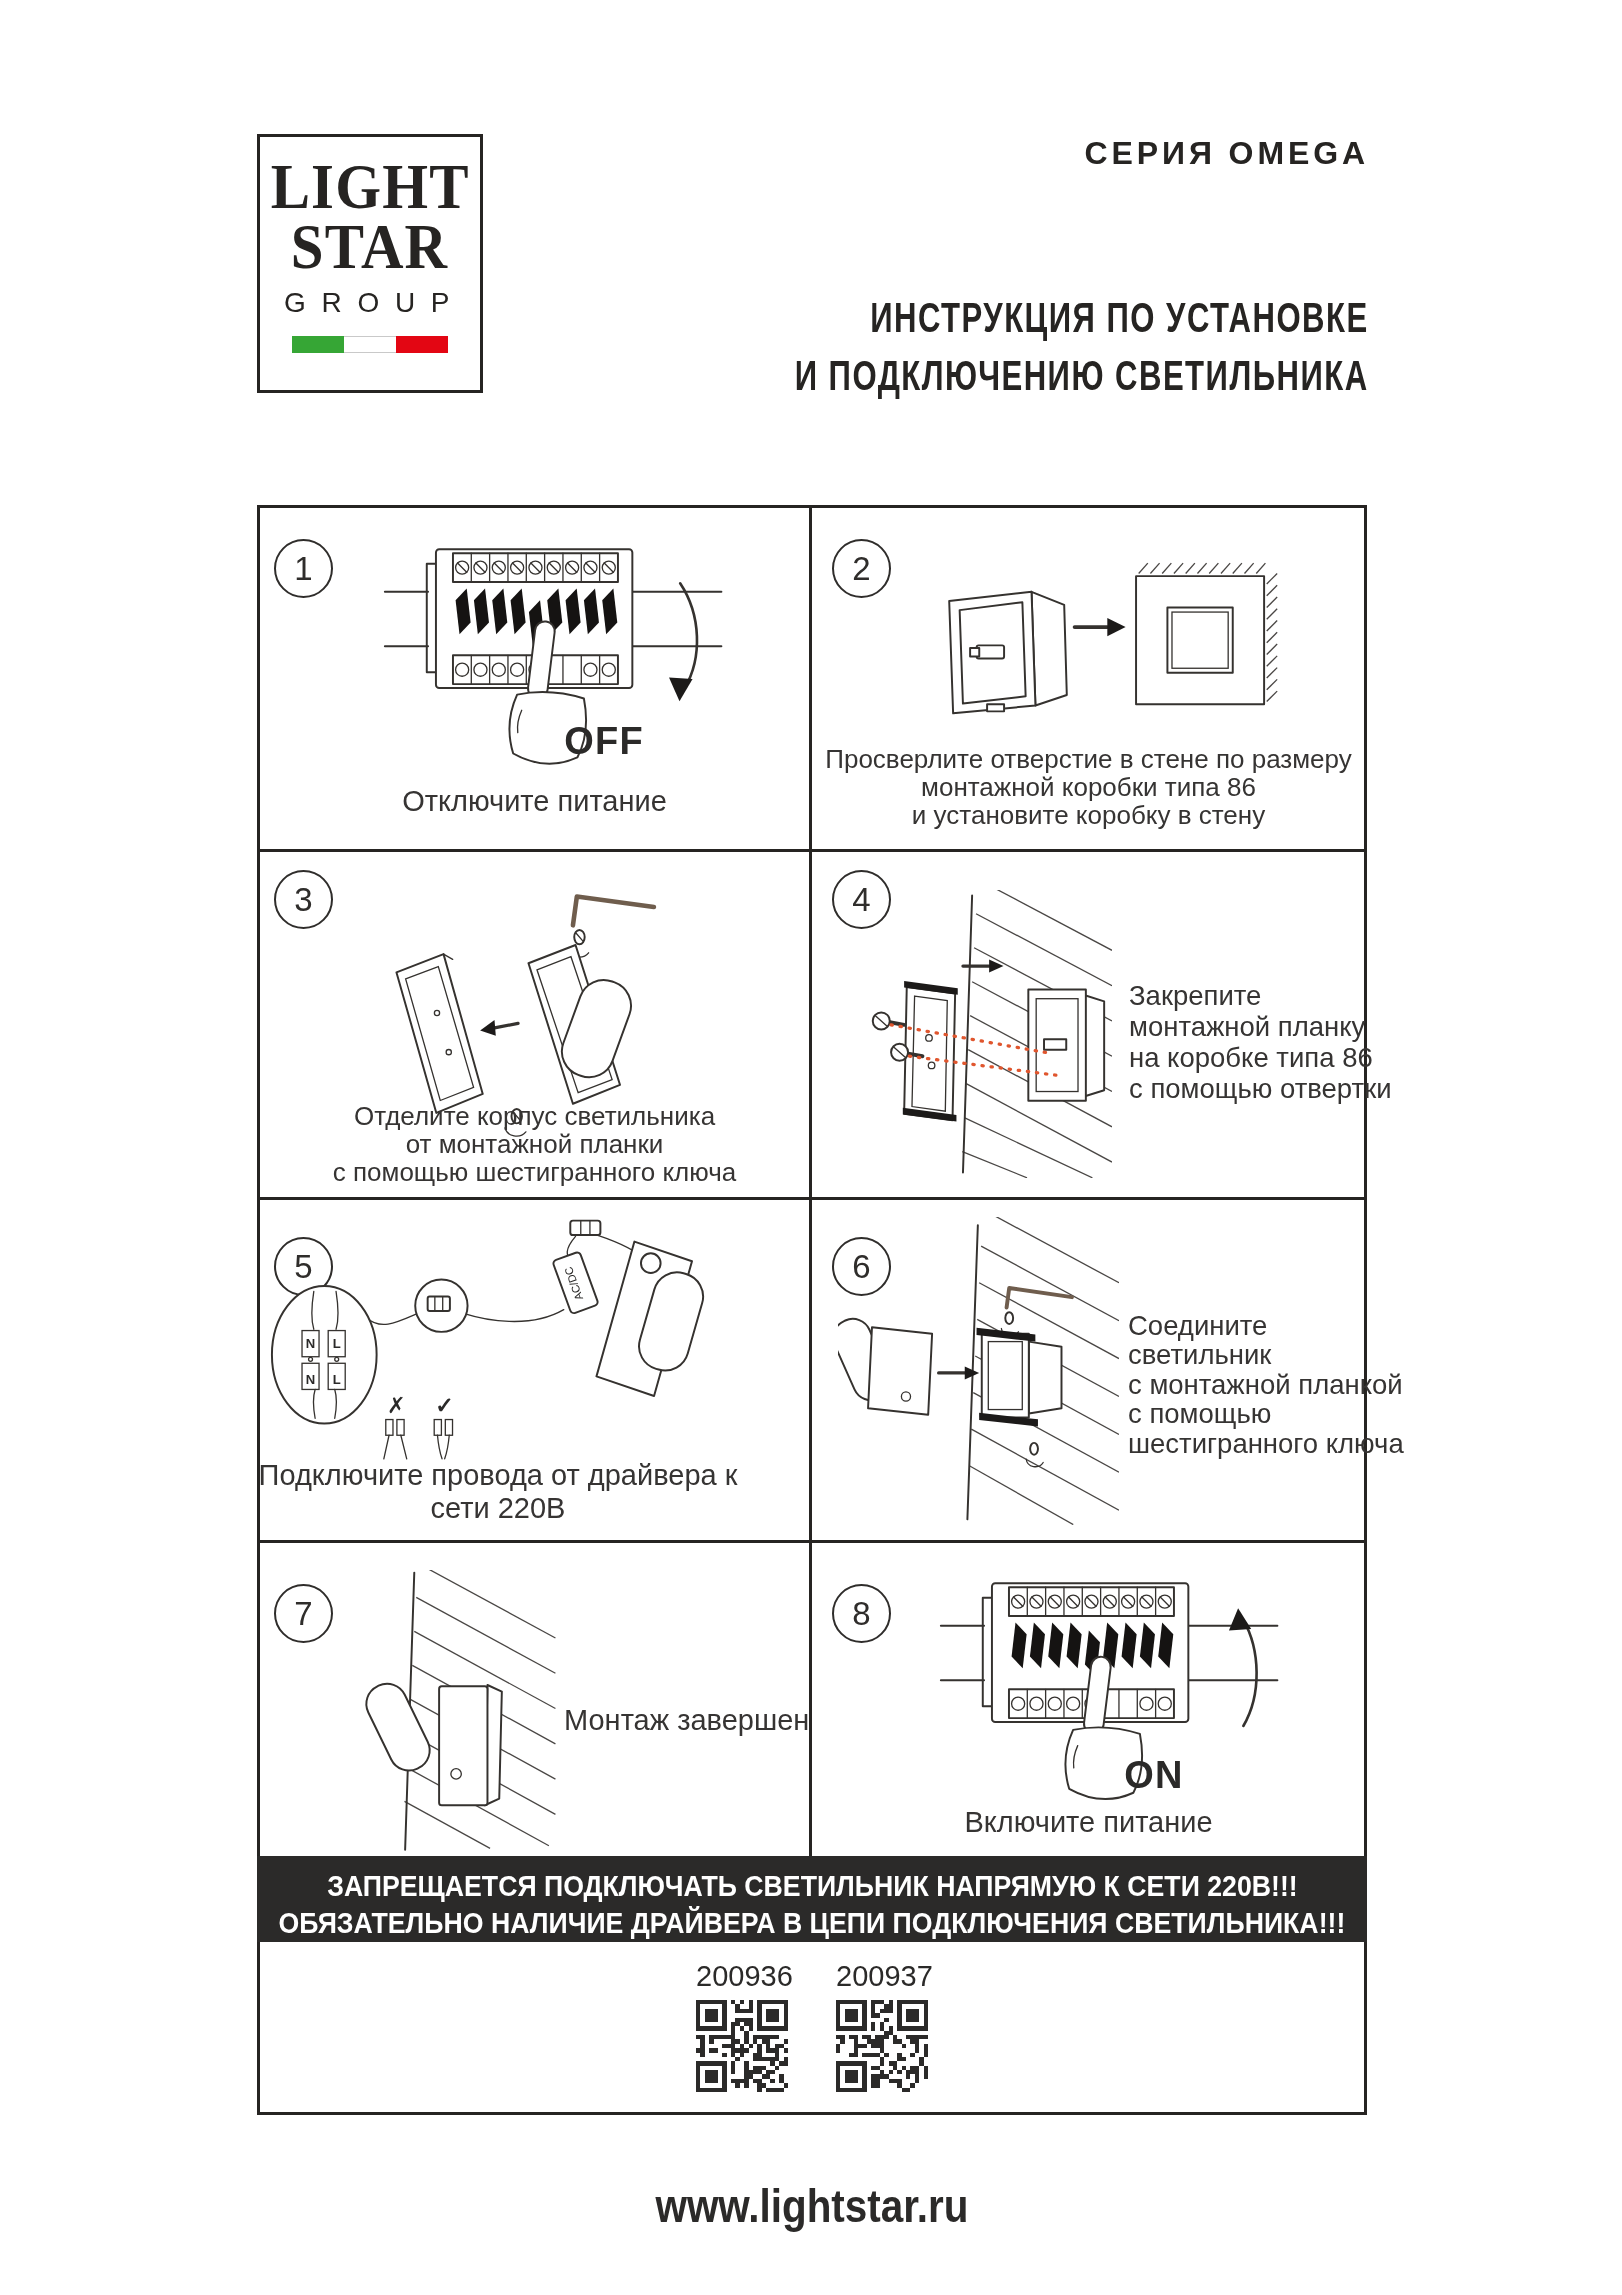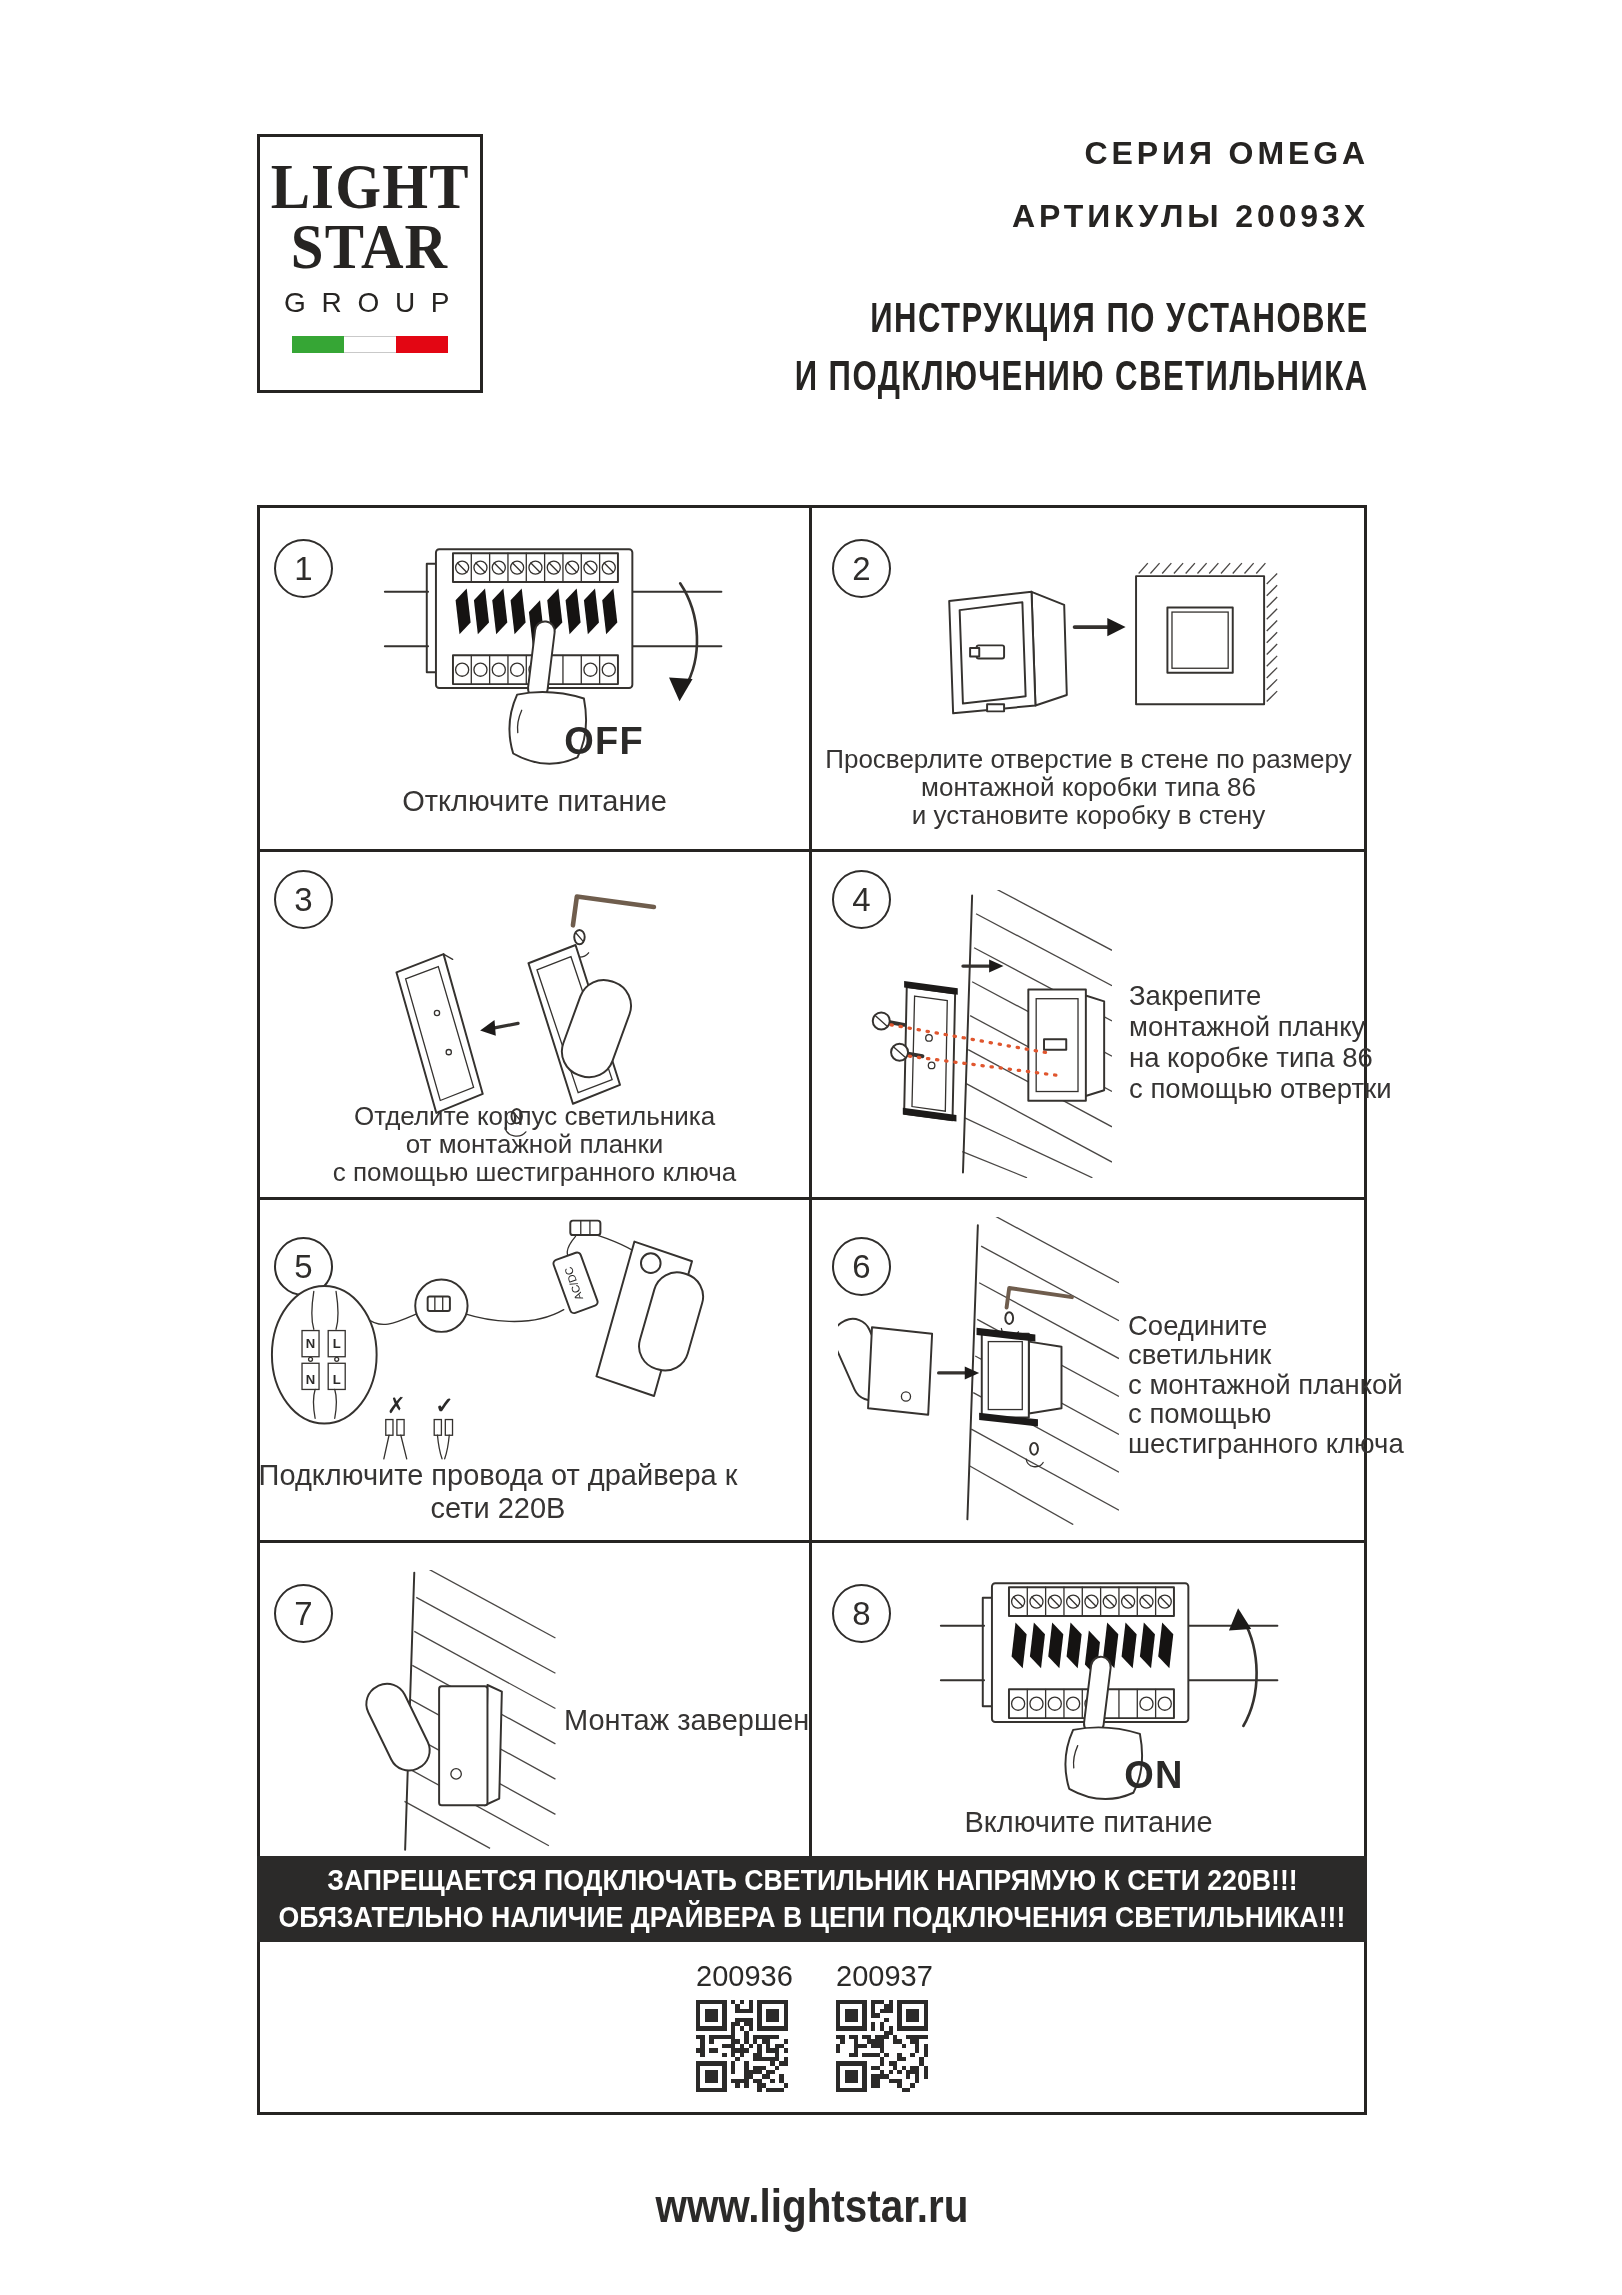--- a/index.html
+++ b/index.html
@@ -15,21 +15,21 @@
   
   .hseries{right:254px;top:122px;text-align:right;font-weight:700;font-size:32px;line-height:63px;letter-spacing:3.9px;color:#262422;}
   .htitle{right:254px;top:289px;text-align:right;font-weight:700;font-size:42px;line-height:58px;color:#262422;white-space:nowrap;}
   .htitle span{display:inline-block;transform:scaleX(0.74);transform-origin:100% 50%;letter-spacing:2px;}
   
   .grid{left:257px;top:505px;width:1110px;height:1610px;border:3.3px solid #262422;box-sizing:border-box;background:#fff;}
   .vline{left:809px;top:505px;width:2.6px;height:1351px;background:#262422;}
   .hline{left:257px;width:1110px;height:2.6px;background:#262422;}
   
   .warn{left:257px;top:1856px;width:1110px;height:86px;background:#2b2a29;color:#ffffff;
-        display:flex;flex-direction:column;justify-content:center;align-items:center;text-align:center;}
+        display:flex;flex-direction:column;justify-content:flex-end;align-items:center;text-align:center;}
   .warn div{font-weight:700;font-size:29px;line-height:37px;white-space:nowrap;}
   .warn div span{display:inline-block;transform:scaleX(0.92);}
   
   .badge{width:59px;height:59px;border:2.6px solid #2f2d2b;border-radius:50%;box-sizing:border-box;
          display:flex;align-items:center;justify-content:center;font-size:33px;font-weight:500;color:#2f2d2b;background:#fff;}
   
   .cap{color:#363433;text-align:center;}
   .capL{color:#363433;text-align:left;}
   
   svg .s{stroke:#35322f;stroke-width:3;fill:none;stroke-linecap:round;stroke-linejoin:round;}
@@ -57,21 +57,20 @@
   <div class="lg">GROUP</div>
   <div class="flag">
     <span style="background: rgb(54, 166, 53);"></span>
     <span style="border-top: 0.7px solid rgb(201, 201, 201); border-bottom: 0.7px solid rgb(201, 201, 201); box-sizing: border-box; background: rgb(255, 255, 255);"></span>
     <span style="background: rgb(227, 6, 19);"></span>
   </div>
 </div>
 
 <div class="abs hseries">
   <div>СЕРИЯ OMEGA</div>
-  <div>АРТИКУЛЫ 20093Х</div>
 </div>
 
 <div class="abs htitle">
   <div><span>ИНСТРУКЦИЯ ПО УСТАНОВКЕ</span></div>
   <div><span>И ПОДКЛЮЧЕНИЮ СВЕТИЛЬНИКА</span></div>
 </div>
 
 <div class="abs grid"></div>
 <div class="abs vline"></div>
 <div class="abs hline" style="top:849px;"></div>

